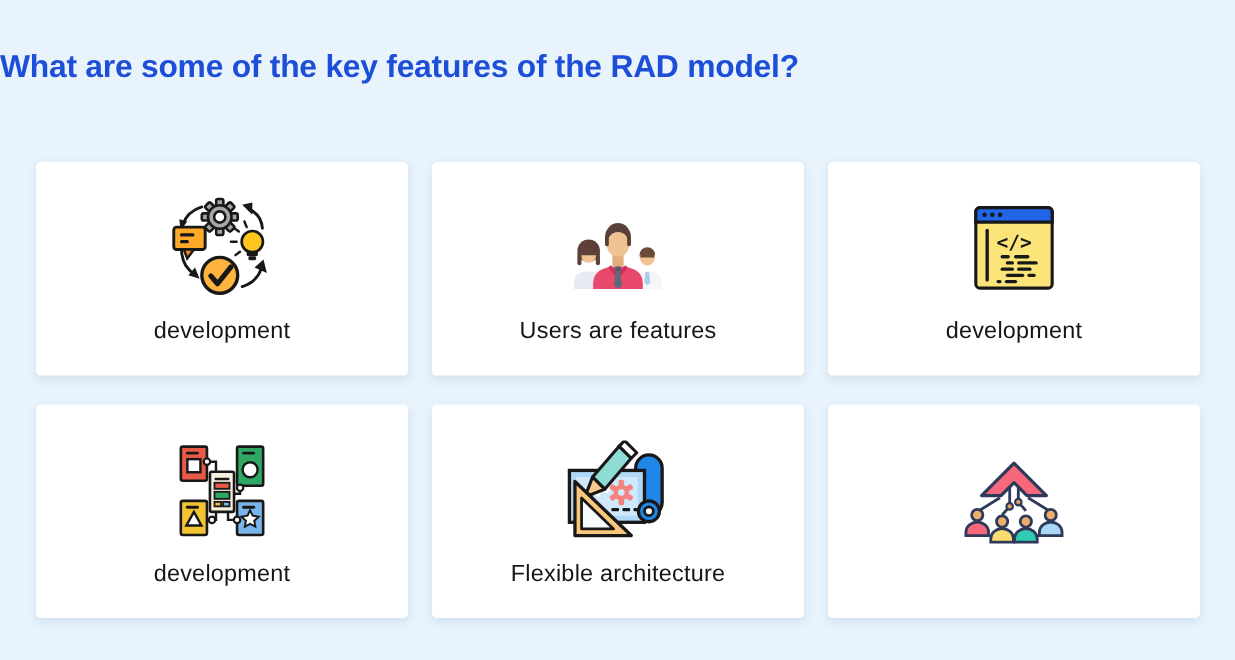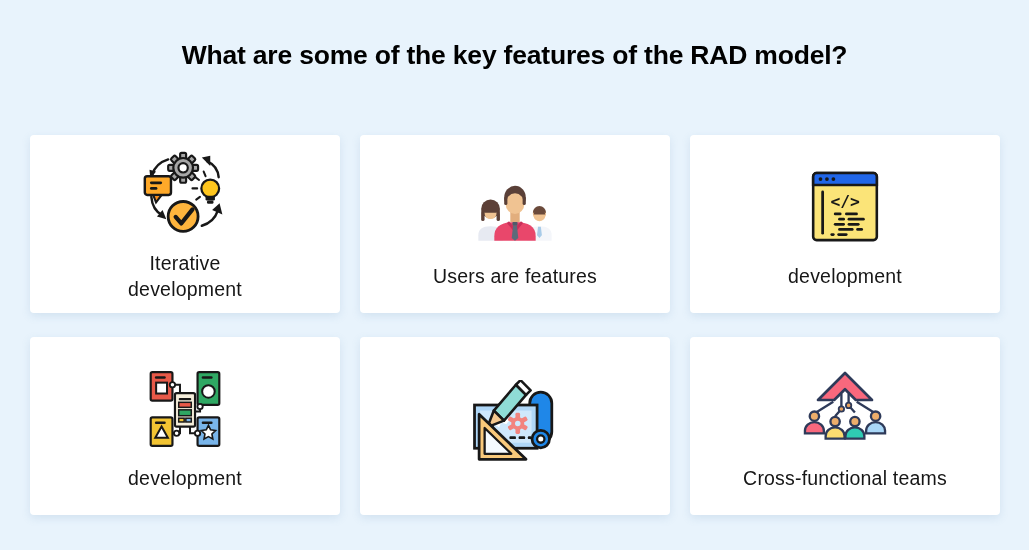--- a/index.html
+++ b/index.html
@@ -5,23 +5,23 @@
   * { margin:0; padding:0; box-sizing:border-box; }
   html,body { width:1029px; height:550px; }
   body {
     background:#e8f3fc;
     font-family:"Liberation Sans", sans-serif;
     position:relative;
     overflow:hidden;
   }
   .page-title {
     position:absolute; top:40px; left:0; width:100%;
-    text-align:center;
+    text-align:left;
     font-size:26.5px; font-weight:bold; letter-spacing:-0.2px;
-    color:#000000;
+    color:#1d4ed8;
   }
   .grid {
     position:absolute; left:30px; top:135px;
     display:grid;
     grid-template-columns:repeat(3,310px);
     grid-template-rows:178px 178px;
     gap:24px 20px;
   }
   .card {
     background:#ffffff;
@@ -90,21 +90,20 @@
           <rect x="5" y="27" width="28" height="20" rx="2.5" fill="#ffa929" stroke="#181818" stroke-width="2.6"></rect>
           <rect x="10.5" y="32.5" width="13" height="3" rx="1.5" fill="#181818"></rect>
           <rect x="10.5" y="38.5" width="8" height="3" rx="1.5" fill="#181818"></rect>
           <polygon points="14,47 23,47 17,55" fill="#f58c1e" stroke="#181818" stroke-width="2.2"></polygon>
         </g>
         <circle cx="46" cy="70" r="16" fill="#ffb53d" stroke="#181818" stroke-width="3"></circle>
         <path d="M38,70.5 l6,7 l12,-15" stroke="#181818" stroke-width="4.5" fill="none" stroke-linecap="round" stroke-linejoin="round"></path>
       </svg>
     </div>
     <div class="label">
-      <span>Iterative</span>
       <span>development</span>
     </div>
   </div>
 
   <div class="card">
     <div class="icon-box">
       <svg width="94" height="68" viewBox="0 0 100 72">
 
         <circle cx="24" cy="38" r="10" fill="#5d4037"></circle>
         <circle cx="24" cy="42" r="6.8" fill="#f0c392"></circle>
@@ -236,20 +235,24 @@
         <g stroke="#181818" stroke-width="2.8" stroke-linejoin="round">
           <polygon points="51,5 62,16 38,44 27,33" fill="#8fdcd6"></polygon>
           <polygon points="51,5 56,0 67,11 62,16" fill="#ffffff"></polygon>
           <polygon points="27,33 38,44 20,51" fill="#f5c98f"></polygon>
           <polygon points="22,46.5 26.5,50 20,51" fill="#181818" stroke-width="1.5"></polygon>
         </g>
         <path d="M11,37 V86 H62 Z" fill="#f8c97b" stroke="#181818" stroke-width="3" stroke-linejoin="round"></path>
         <path d="M17,52 V80 H46 Z" fill="#f4fafe" stroke="#181818" stroke-width="2.5" stroke-linejoin="round"></path>
       </svg>
     </div>
+    <div class="label">
+      <span>Flexible architecture</span>
+      <span></span>
+    </div>
   </div>
 
   <div class="card">
     <div class="icon-box">
       <svg width="90" height="80" viewBox="0 0 100 88">
         <path d="M50,4 L80,34 H62 L50,22 L38,34 H20 Z" fill="#f8687d" stroke="#2e3a59" stroke-width="3" stroke-linejoin="round"></path>
         <g stroke="#2e3a59" stroke-width="2.6" fill="none">
           <path d="M37,36 L16,49"></path>
           <path d="M63,36 L84,49"></path>
           <path d="M46,27 V44 L39,52"></path>
@@ -262,19 +265,15 @@
           <path d="M5.5,71 v-3 a10.5,9.5 0 0 1 21,0 v3 z" fill="#f8687d"></path>
           <circle cx="39" cy="58" r="5.2" fill="#edae6b"></circle>
           <path d="M28.5,77 v-3 a10.5,9.5 0 0 1 21,0 v3 z" fill="#fbdc71"></path>
           <circle cx="61" cy="58" r="5.2" fill="#edae6b"></circle>
           <path d="M50.5,77 v-3 a10.5,9.5 0 0 1 21,0 v3 z" fill="#2fccb3"></path>
           <circle cx="84" cy="52" r="5.2" fill="#edae6b"></circle>
           <path d="M73.5,71 v-3 a10.5,9.5 0 0 1 21,0 v3 z" fill="#a9d7f7"></path>
         </g>
       </svg>
     </div>
-    <div class="label">
-      <span>Cross-functional teams</span>
-      <span></span>
-    </div>
   </div>
 
 </div>
 
 </body></html>

